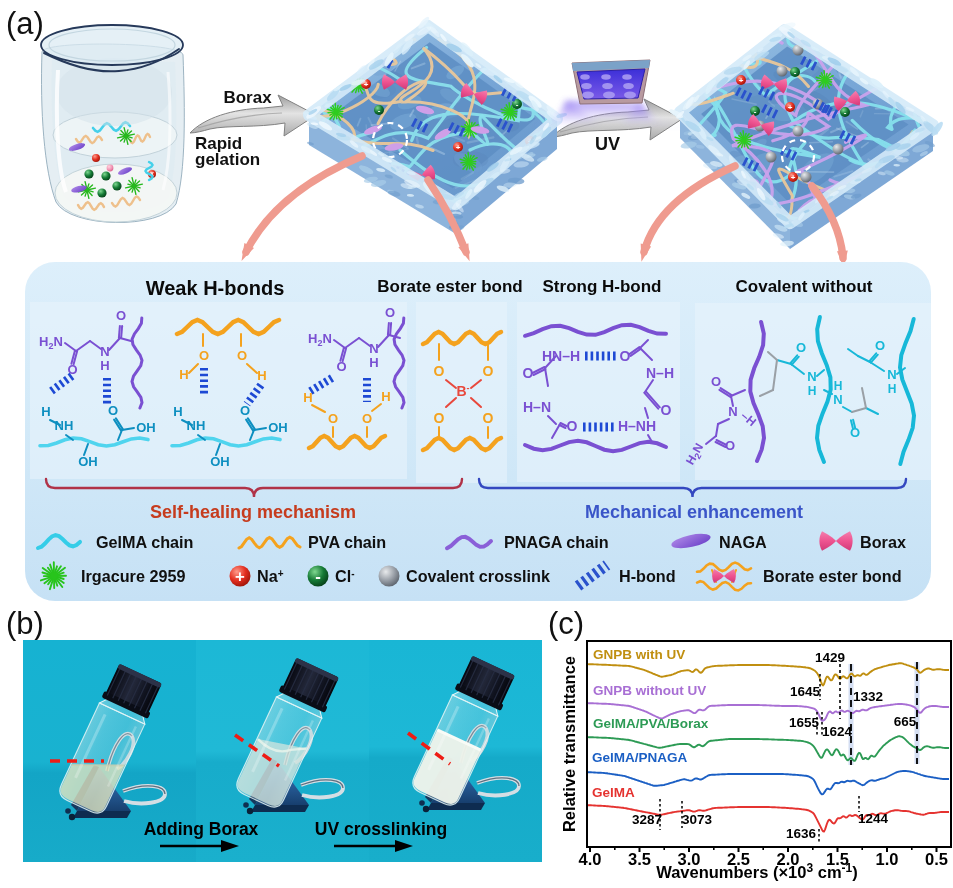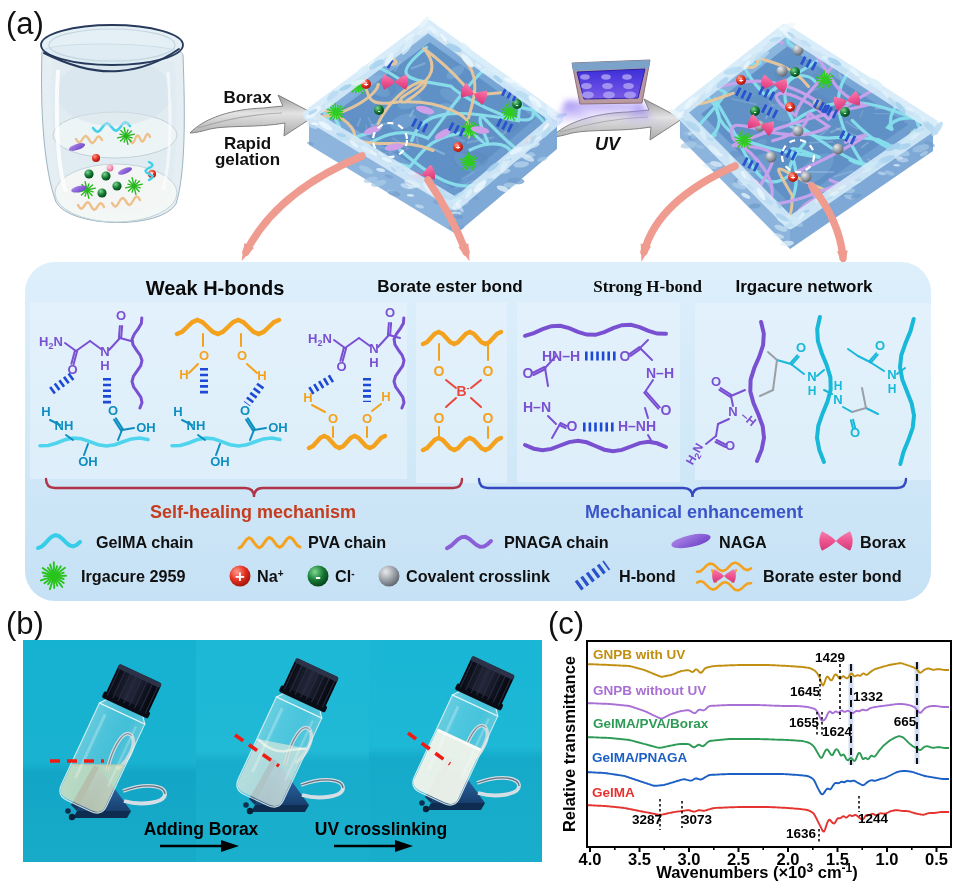--- a/index.html
+++ b/index.html
@@ -767,22 +767,22 @@
     <path d="M362.0,156.0 Q276.0,192.0 246.0,252.0" fill="none" stroke="#ef9b8f" stroke-width="7.5" stroke-linecap="round"></path>
     <path d="M241.5,260.9 L244.4,243.1 L254.0,248.0 Z" fill="#ef9b8f"></path>
     <path d="M428.0,180.0 Q452.0,216.0 466.0,252.0" fill="none" stroke="#ef9b8f" stroke-width="7.5" stroke-linecap="round"></path>
     <path d="M469.6,261.3 L458.4,247.2 L468.4,243.3 Z" fill="#ef9b8f"></path>
     <path d="M735.0,166.0 Q658.0,200.0 644.0,252.0" fill="none" stroke="#ef9b8f" stroke-width="7.5" stroke-linecap="round"></path>
     <path d="M641.4,261.7 L640.7,243.6 L651.1,246.4 Z" fill="#ef9b8f"></path>
     <path d="M812.0,186.0 Q840.0,222.0 843.0,258.0" fill="none" stroke="#ef9b8f" stroke-width="7.5" stroke-linecap="round"></path>
     <path d="M843.8,268.0 L837.0,251.3 L847.8,250.4 Z" fill="#ef9b8f"></path>
   </svg>
 <div class="abs" style="left:200px;top:88px;width:95px;text-align:center;font-size:17px;font-weight:bold;color:#111;">Borax</div>
-<div class="abs" style="left:195px;top:136px;width:105px;text-align:center;font-size:17px;font-weight:bold;color:#111;line-height:16px;">Rapid<br>gelation</div>
-<div class="abs" style="left:585px;top:134px;width:45px;text-align:center;font-size:18px;font-weight:bold;color:#111;font-style:italic;">UV</div>
+<div class="abs" style="left:195px;top:136px;width:105px;text-align:left;font-size:17px;font-weight:bold;color:#111;line-height:16px;">Rapid<br>gelation</div>
+<div class="abs" style="left:585px;top:134px;width:45px;text-align:center;font-size:18px;font-weight:bold;color:#111;">UV</div>
 <svg class="abs" style="left:0;top:0" width="953" height="620" viewBox="0 0 953 620">
     <rect x="25" y="262" width="906" height="339" rx="30" fill="url(#panelG2)"></rect>
     <defs>
 <linearGradient id="panelG2" x1="0" y1="0" x2="0" y2="1">
         <stop offset="0%" stop-color="#ddeffb"></stop>
         <stop offset="50%" stop-color="#d2e9f8"></stop>
         <stop offset="100%" stop-color="#c6e1f5"></stop>
       </linearGradient>
 <radialGradient id="redS2" cx="35%" cy="30%" r="75%">
         <stop offset="0%" stop-color="#ff9a8a"></stop>
@@ -1021,22 +1021,22 @@
     <line x1="712.0" y1="570.0" x2="716.0" y2="582.0" stroke="#f4a21e" stroke-width="2.0" stroke-linecap="round"></line>
     <line x1="736.0" y1="570.0" x2="732.0" y2="582.0" stroke="#f4a21e" stroke-width="2.0" stroke-linecap="round"></line>
     <g transform="rotate(0.0 724.0 576.0)">
       <path d="M714.00,569.00 C720.50,572.50 723.00,574.80 724.00,576.00 C723.00,577.20 720.50,579.50 714.00,583.00 C711.50,578.50 711.50,573.50 714.00,569.00 Z" fill="url(#pinkG)"></path>
       <path d="M734.00,569.00 C727.50,572.50 725.00,574.80 724.00,576.00 C725.00,577.20 727.50,579.50 734.00,583.00 C736.50,578.50 736.50,573.50 734.00,569.00 Z" fill="url(#pinkG)"></path>
     </g>
     <text x="763.0" y="582.0" font-size="16.2" font-weight="bold" fill="#101010" text-anchor="start">Borate ester bond</text>
   </svg>
 <div class="abs" style="left:215px;top:277px;width:200px;margin-left:-100px;text-align:center;font-size:20px;font-weight:bold;color:#0a0a0a;">Weak H-bonds</div>
 <div class="abs" style="left:450px;top:277px;width:200px;margin-left:-100px;text-align:center;font-size:17px;font-weight:bold;color:#0a0a0a;">Borate ester bond</div>
-<div class="abs" style="left:602px;top:277px;width:200px;margin-left:-100px;text-align:right;font-size:17px;font-weight:bold;color:#0a0a0a;font-family:Liberation Serif, serif;">Strong H-bond</div>
-<div class="abs" style="left:804px;top:277px;width:200px;margin-left:-100px;text-align:center;font-size:17px;font-weight:bold;color:#0a0a0a;">Irgacure network</div>
+<div class="abs" style="left:602px;top:277px;width:200px;margin-left:-100px;text-align:center;font-size:17px;font-weight:bold;color:#0a0a0a;">Strong H-bond</div>
+<div class="abs" style="left:804px;top:277px;width:200px;margin-left:-100px;text-align:center;font-size:17px;font-weight:bold;color:#0a0a0a;">Covalent without</div>
 <svg class="abs" style="left:23px;top:640px" width="519" height="222" viewBox="0 0 519 222">
     <defs>
 <linearGradient id="cybg1" x1="0" y1="0" x2="0" y2="1">
         <stop offset="0%" stop-color="#16b2d2"></stop>
         <stop offset="55%" stop-color="#19b2d0"></stop>
         <stop offset="60%" stop-color="#13a5c6"></stop>
         <stop offset="100%" stop-color="#17abc9"></stop>
       </linearGradient>
 <linearGradient id="cybg2" x1="0" y1="0" x2="0" y2="1">
         <stop offset="0%" stop-color="#1cb8d6"></stop>

